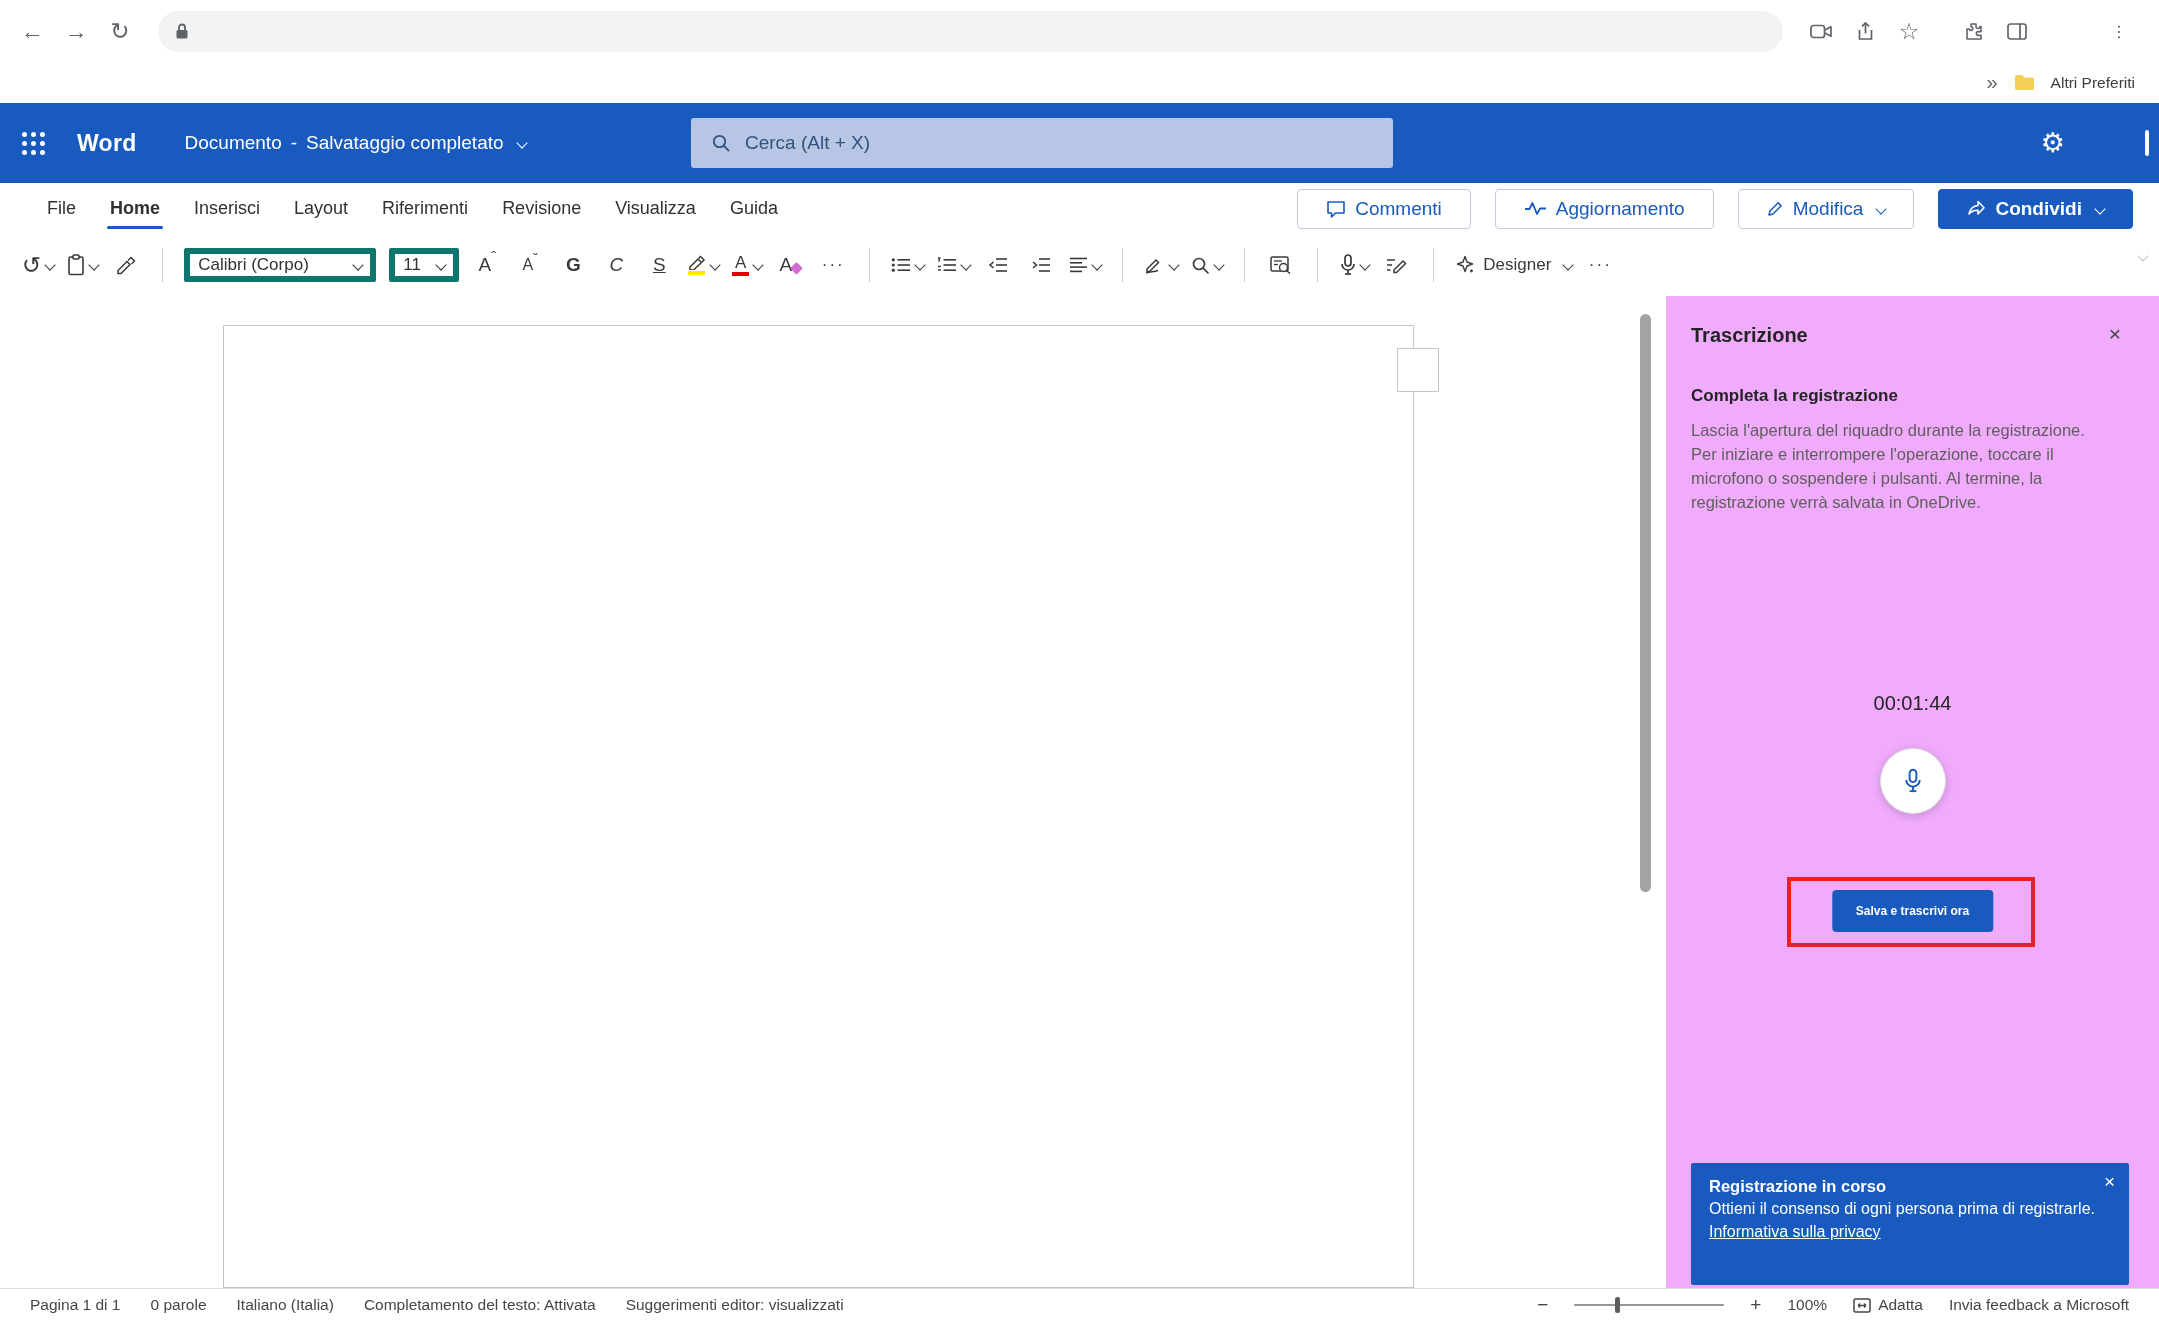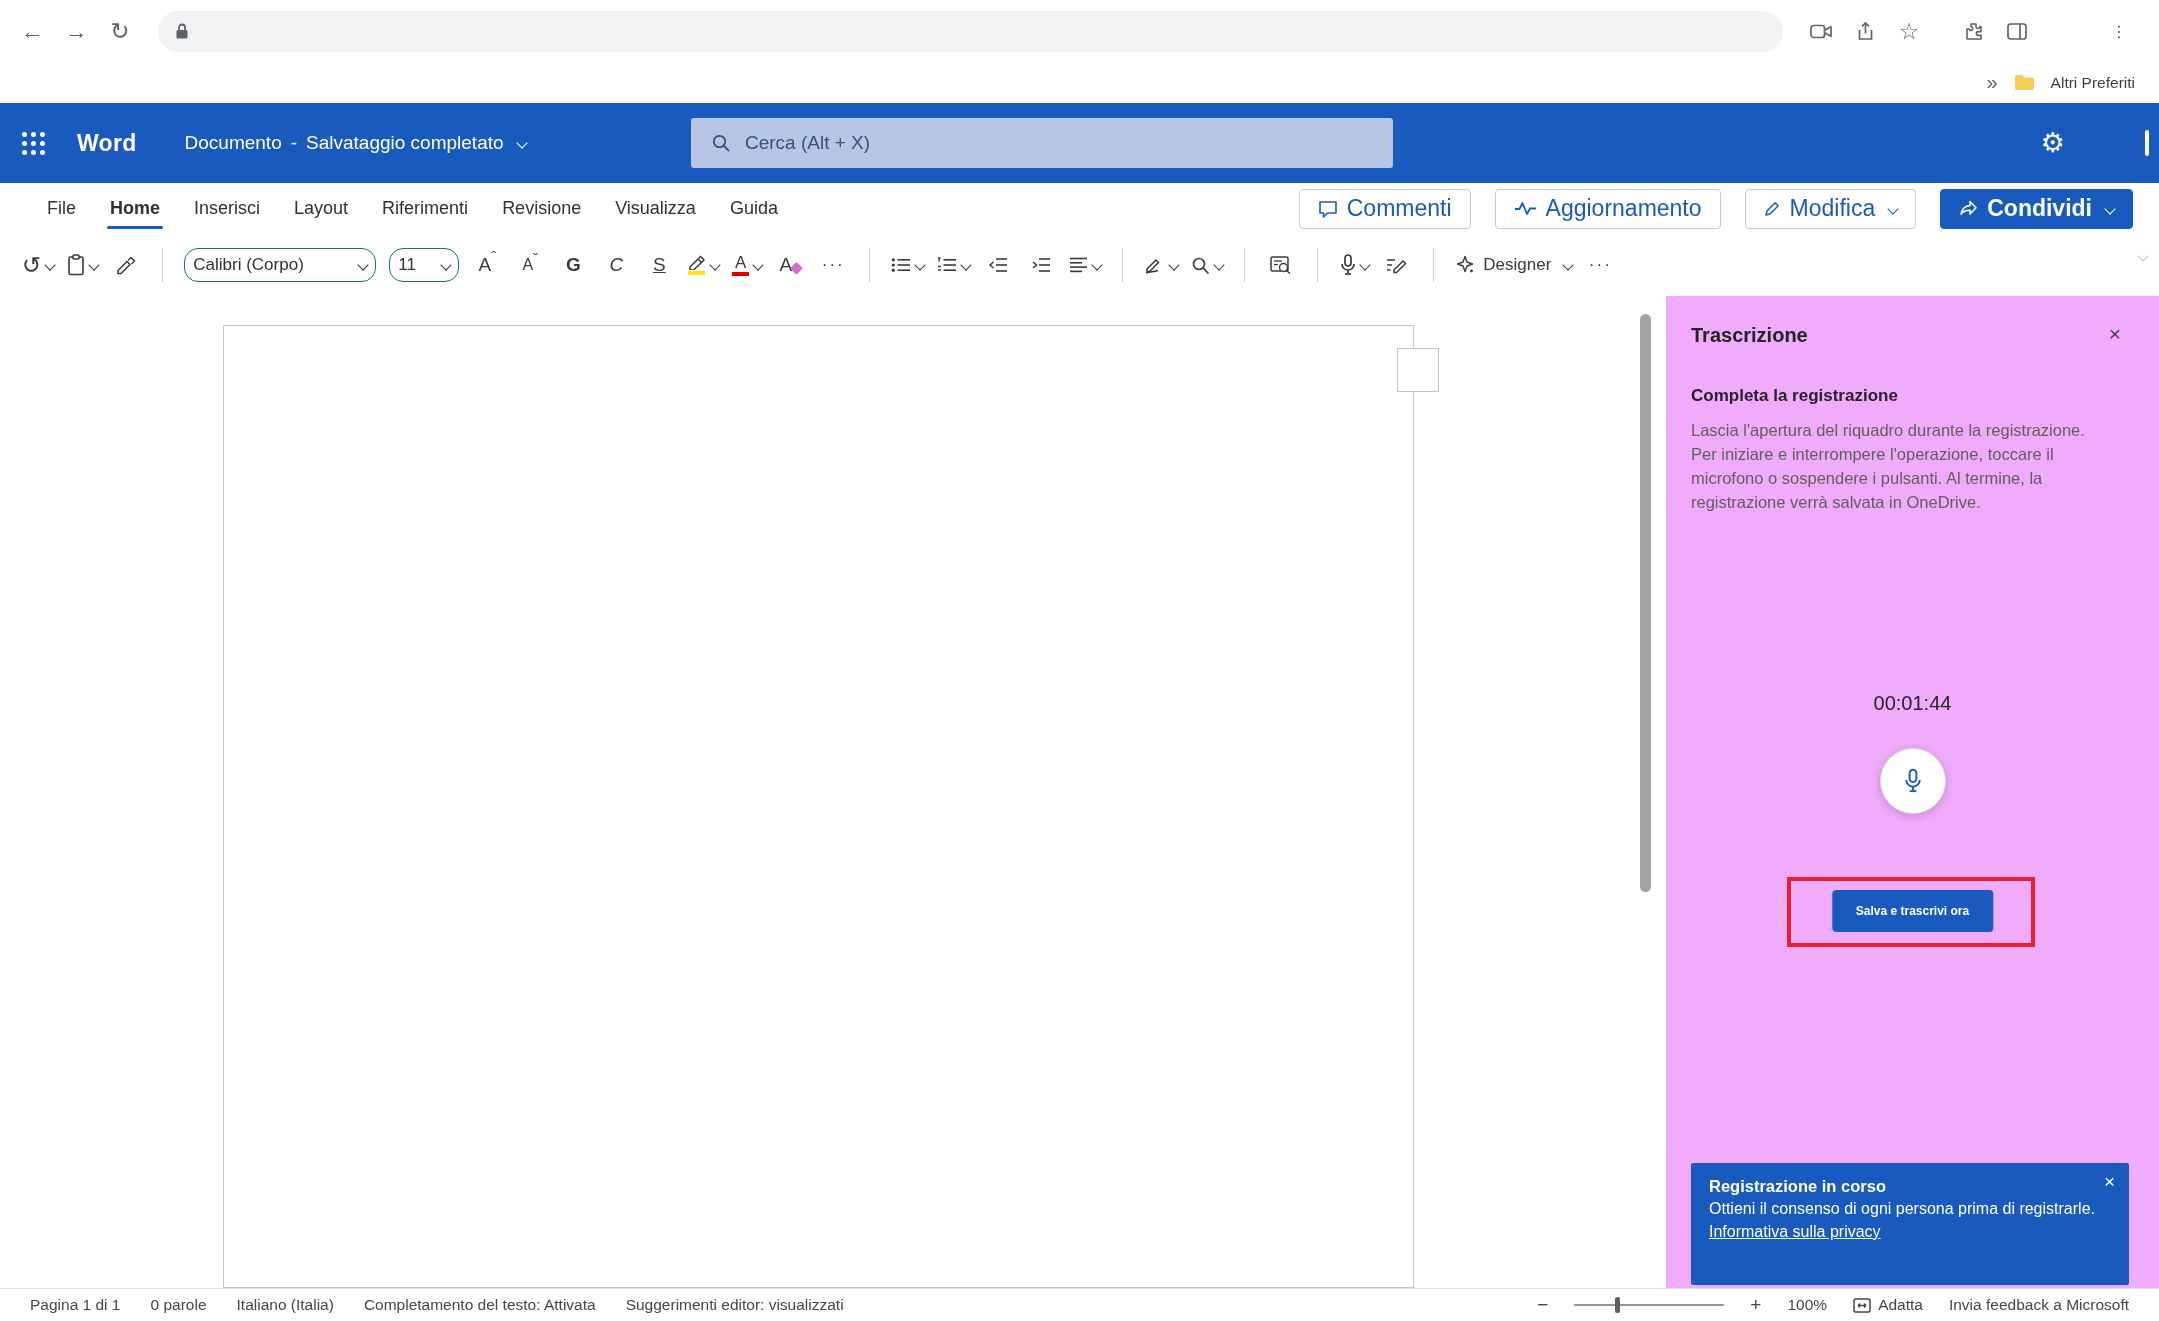--- a/index.html
+++ b/index.html
@@ -30,28 +30,28 @@
   #hdr-search input::placeholder{color:#33527d;opacity:1}
   #hdr-gear{position:absolute;right:94px;top:24px;font-size:27px;color:#fff;cursor:pointer}
   #avatar-partial{position:absolute;right:10px;top:27px;width:4px;height:26px;background:#fff;border-radius:2px}
 
   
   #ribbon-row{position:absolute;top:183px;left:0;right:0;height:51px;background:#fff;display:flex;align-items:center;padding-left:30px}
   .rtab{font-size:18px;color:#323130;padding:1px 17px;line-height:51px;position:relative;cursor:pointer}
   .rtab.active{font-weight:bold}
   .rtab.active::after{content:"";position:absolute;left:14px;right:14px;bottom:6px;height:3px;background:#185ABD;border-radius:2px}
   #ribbon-actions{margin-left:auto;display:flex;align-items:center;gap:24px;margin-right:26px}
-  .rbtn{height:38px;border:1px solid #c3cbdd;border-radius:4px;display:flex;align-items:center;gap:9px;padding:0 18px;font-size:23px;color:#185ABD;background:#fff;cursor:pointer;white-space:nowrap}
+  .rbtn{height:38px;border:1px solid #c3cbdd;border-radius:4px;display:flex;align-items:center;gap:9px;padding:0 28px;font-size:19px;color:#185ABD;background:#fff;cursor:pointer;white-space:nowrap}
   .rbtn.primary{background:#185ABD;color:#fff;border-color:#185ABD;font-weight:bold}
 
   
   #toolbar-row{position:absolute;top:234px;left:0;right:0;height:62px;background:#fff;border-bottom:1px solid #e1dfdd;display:flex;align-items:center;padding-left:22px;gap:13px}
   .tbtn{display:flex;align-items:center;justify-content:center;min-width:30px;height:40px;color:#3b3a39;cursor:pointer;flex:0 0 auto}
   .tletter{font-size:19px}
-  .combo{height:34px;border:1px solid #0f766e;border-radius:14px;display:flex;align-items:center;justify-content:space-between;padding:0 8px;font-size:17px;color:#323130;box-sizing:border-box;cursor:pointer;flex:0 0 auto}
+  .combo{height:34px;border:6px solid #0f766e;border-radius:2px;display:flex;align-items:center;justify-content:space-between;padding:0 8px;font-size:17px;color:#323130;box-sizing:border-box;cursor:pointer;flex:0 0 auto}
   .accent-bar{display:block;width:17px;height:4.5px;margin-top:1px}
   .stack{display:inline-flex;flex-direction:column;align-items:center;line-height:1}
   #toolbar-overflow{position:absolute;right:12px;top:252px;color:#c2c0be}
 
   
   #doc-area{position:absolute;top:296px;bottom:33px;left:0;right:0;background:#fff}
   #page{position:absolute;left:223px;top:29px;width:1191px;height:963px;background:#fff;border:1px solid #c8c6c4;box-sizing:border-box}
   #page-widget{position:absolute;left:1397px;top:52px;width:42px;height:44px;background:#fff;border:1px solid #c8c6c4;box-sizing:border-box}
   #doc-scrollbar{position:absolute;left:1640px;top:18px;width:11px;height:578px;background:#a3a3a3;border-radius:6px;cursor:pointer}
 

